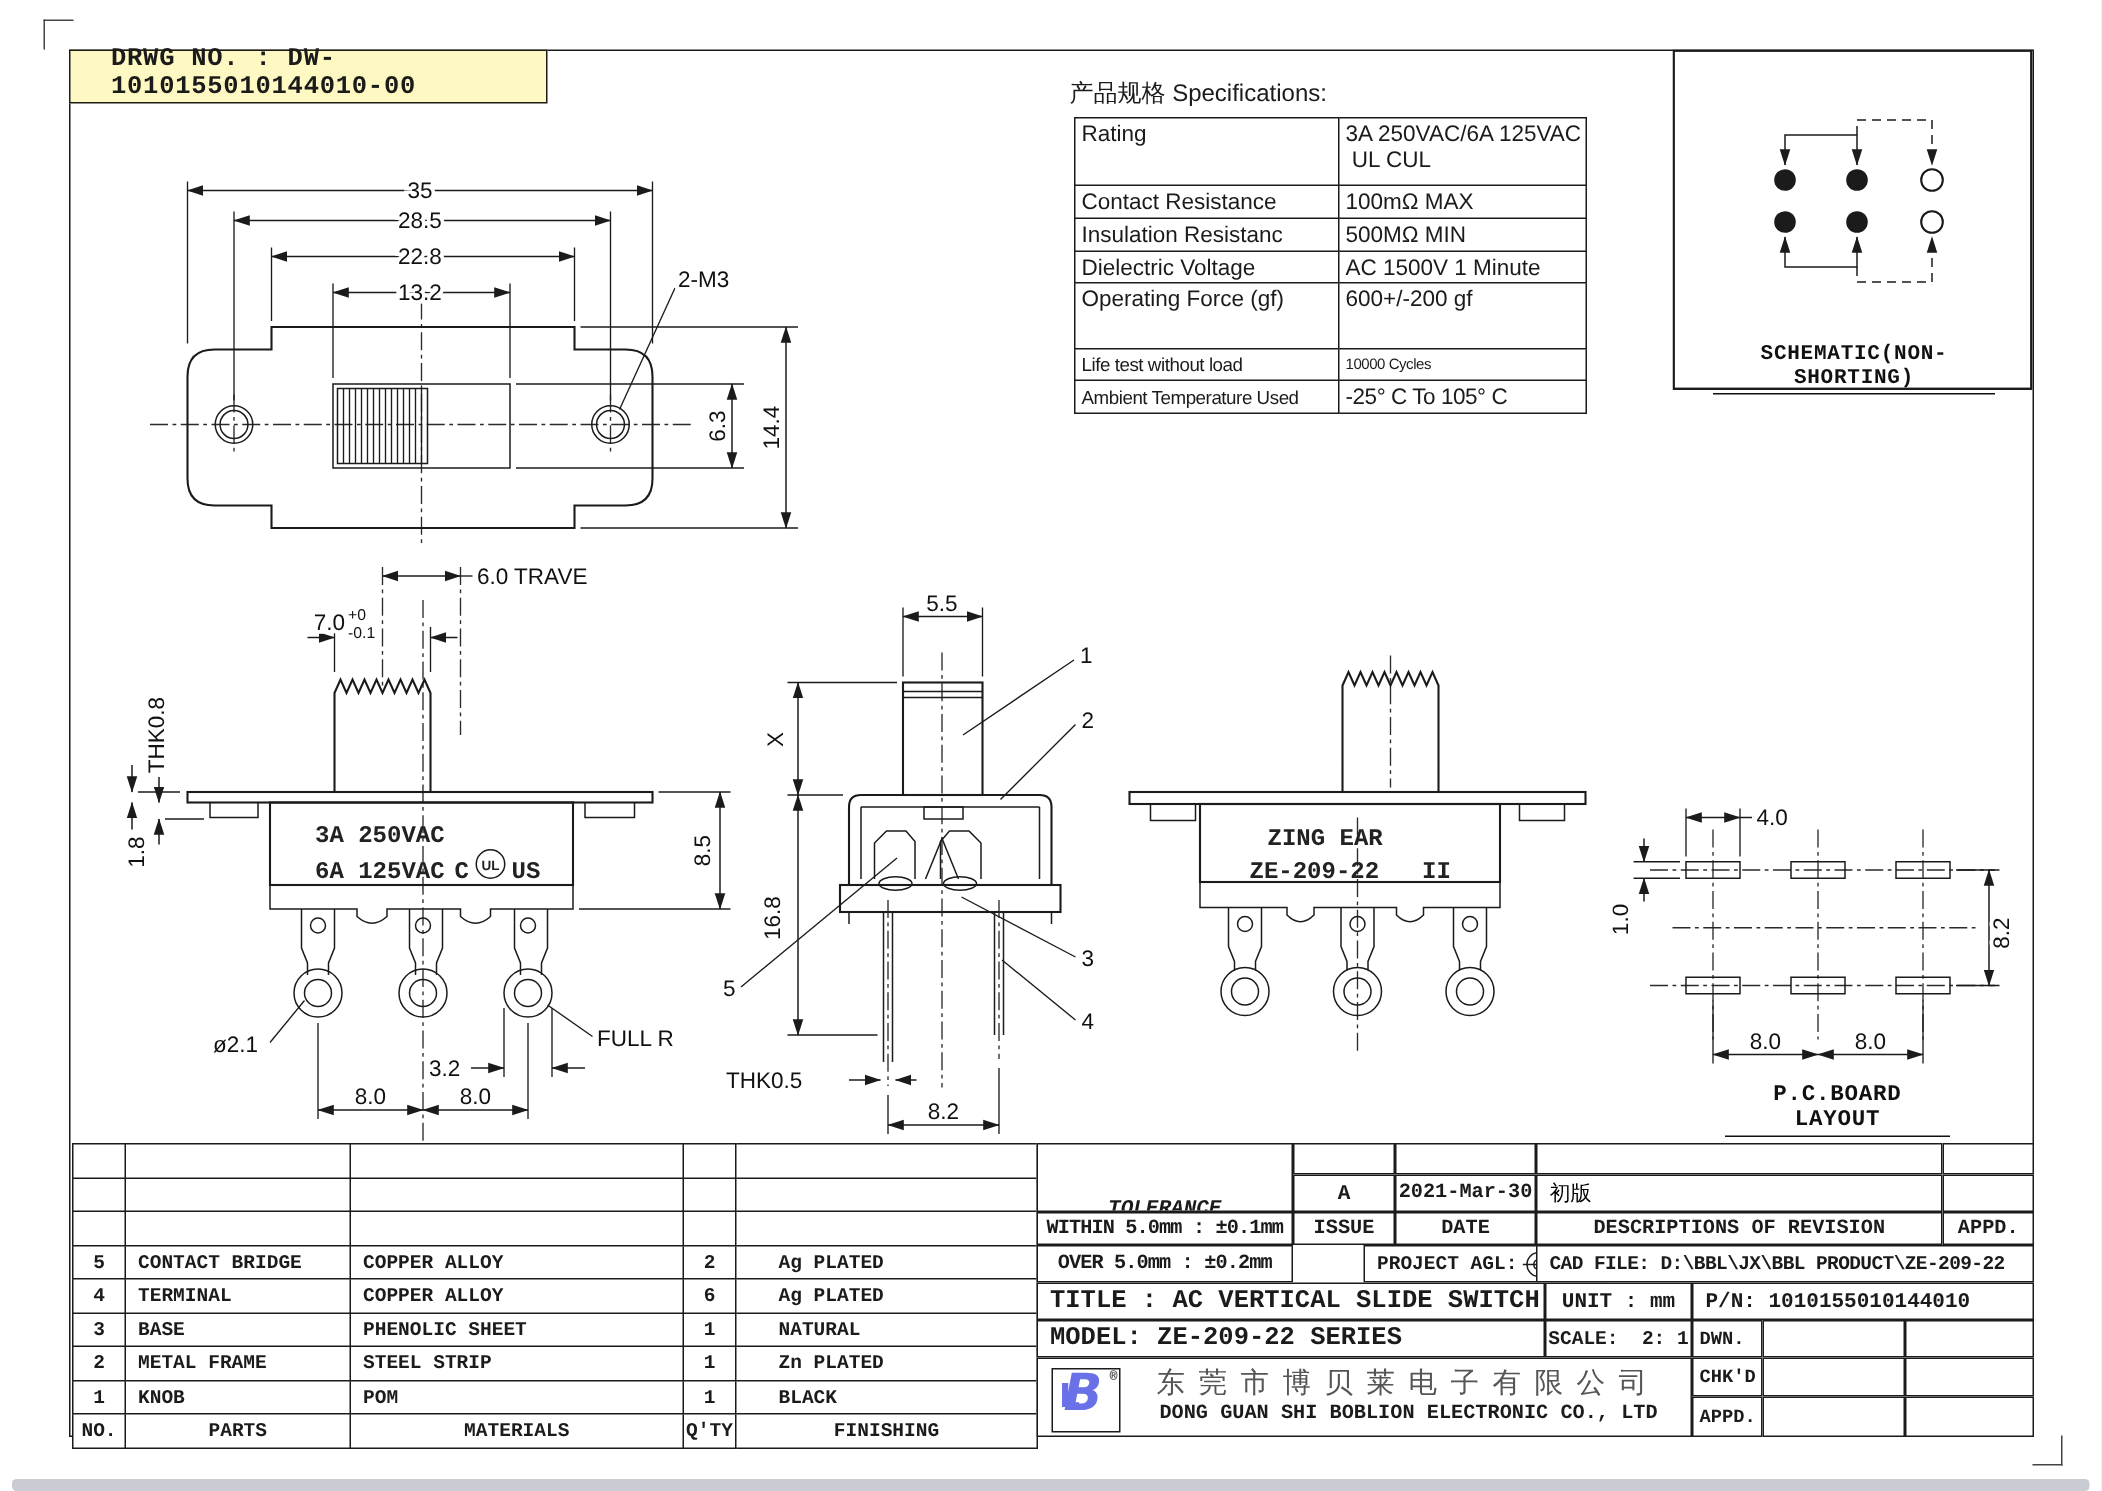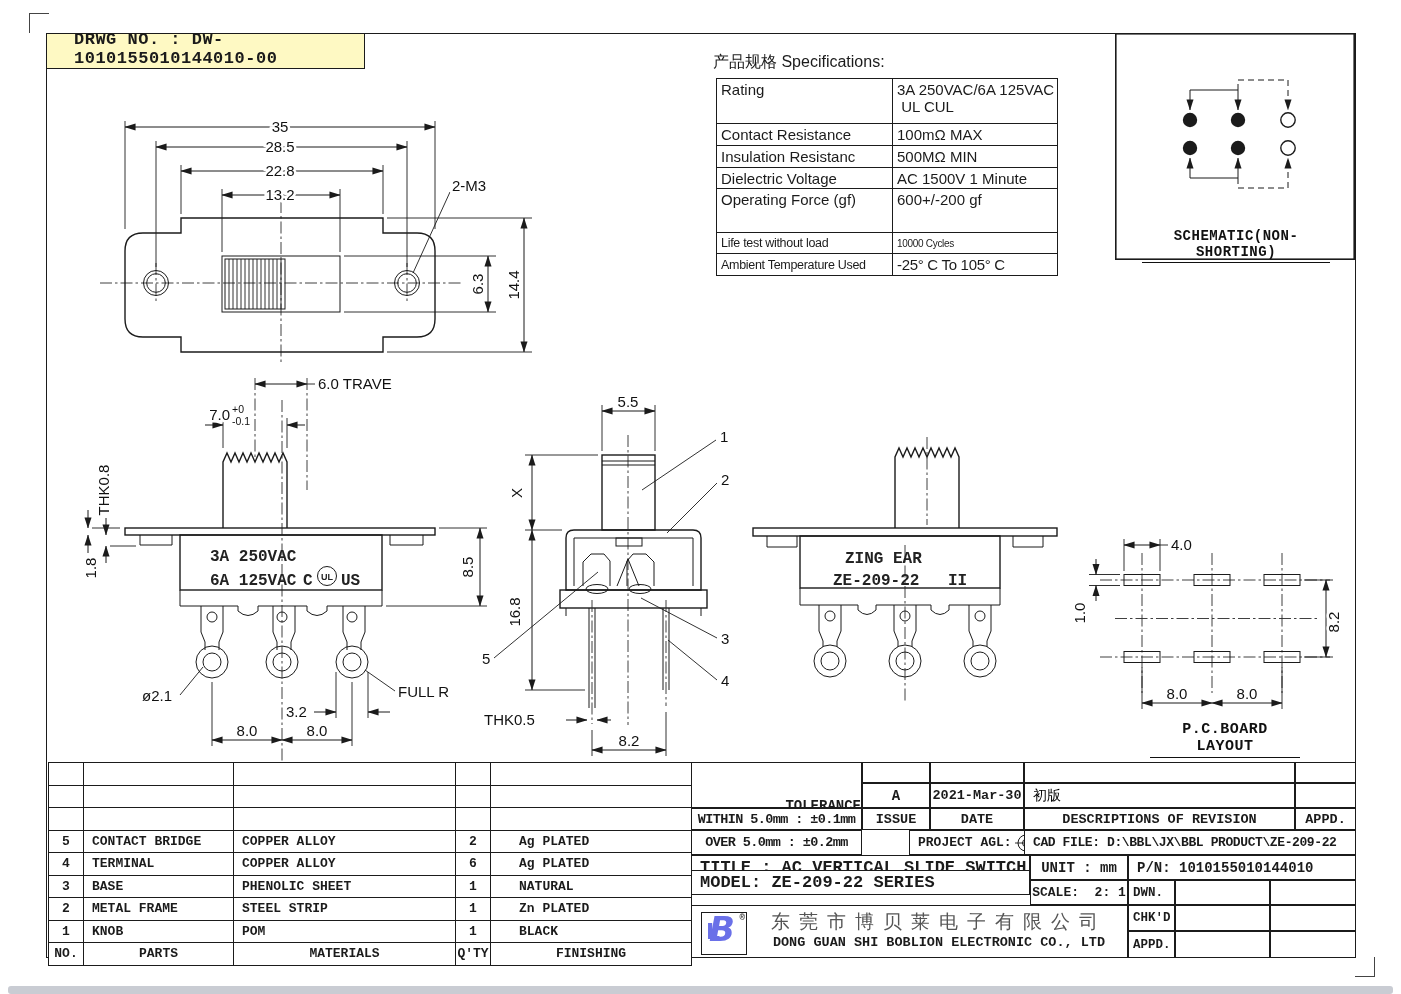--- a/index.html
+++ b/index.html
@@ -507,21 +507,21 @@
         <td>NO.</td>
         <td>PARTS</td>
         <td>MATERIALS</td>
         <td>Q'TY</td>
         <td style="text-align:center;padding:0">FINISHING</td>
       </tr>
     </tbody>
       </table>
 
     <div class="cell" style="left:643px;top:0;width:171px;height:46px;font-size:14px;">
-      <div style="text-align:right;padding-top:3px;">TOLERANCE</div>
+      <div style="text-align:center;padding-top:3px;font-style:italic;">TOLERANCE</div>
       
     </div>
     <div class="cell cc" style="left:643px;top:46px;width:171px;height:22px;font-size:13.5px;letter-spacing:-0.6px;">WITHIN 5.0mm : ±0.1mm</div>
     <div class="cell cc" style="left:643px;top:68px;width:171px;height:25px;font-size:13.5px;letter-spacing:-0.6px;">OVER 5.0mm : ±0.2mm</div>
 
     <div class="cell" style="left:814px;top:0;width:68px;height:21px;"></div>
     <div class="cell" style="left:882px;top:0;width:94px;height:21px;"></div>
     <div class="cell" style="left:976px;top:0;width:271px;height:21px;"></div>
     <div class="cell" style="left:1247px;top:0;width:61px;height:21px;"></div>
 
@@ -545,21 +545,21 @@
         <path d="M30,6 L46,2.5 L46,17.5 L30,14 Z" class="oline2"></path>
         <line x1="42" y1="2.5" x2="42" y2="17.5" class="eline"></line>
       </svg>
     </div>
     <div class="cell cl" style="left:976px;top:68px;width:332px;height:25px;font-size:13px;letter-spacing:-0.4px;">CAD FILE: D:\BBL\JX\BBL PRODUCT\ZE-209-22</div>
 
     <div class="cell cl" style="left:643px;top:93px;width:339px;height:25px;font-size:17px;">TITLE : AC VERTICAL SLIDE SWITCH</div>
     <div class="cell cc" style="left:982px;top:93px;width:98px;height:25px;font-size:14px;">UNIT : mm</div>
     <div class="cell cl" style="left:1080px;top:93px;width:228px;height:25px;font-size:14px;">P/N: 1010155010144010</div>
 
-    <div class="cell cl" style="left:643px;top:108px;width:339px;height:25px;font-size:17px;font-family:Liberation Mono, monospace;">MODEL: ZE-209-22 SERIES</div>
+    <div class="cell cl" style="left:643px;top:118px;width:339px;height:25px;font-size:17px;font-family:Liberation Mono, monospace;">MODEL: ZE-209-22 SERIES</div>
     <div class="cell cc" style="left:982px;top:118px;width:98px;height:25px;font-size:13px;">SCALE:  2: 1</div>
     <div class="cell cl" style="left:1080px;top:118px;width:47px;height:25px;font-size:12.5px;padding-left:4px;">DWN.</div>
     <div class="cell" style="left:1127px;top:118px;width:95px;height:25px;"></div>
     <div class="cell" style="left:1222px;top:118px;width:86px;height:25px;"></div>
 
     <div class="cell" style="left:643px;top:143px;width:437px;height:53px;">
       <div class="logo-box">
         <span class="logo-b">B</span>
         <span class="logo-l">L</span>
         <span class="logo-r">®</span>

